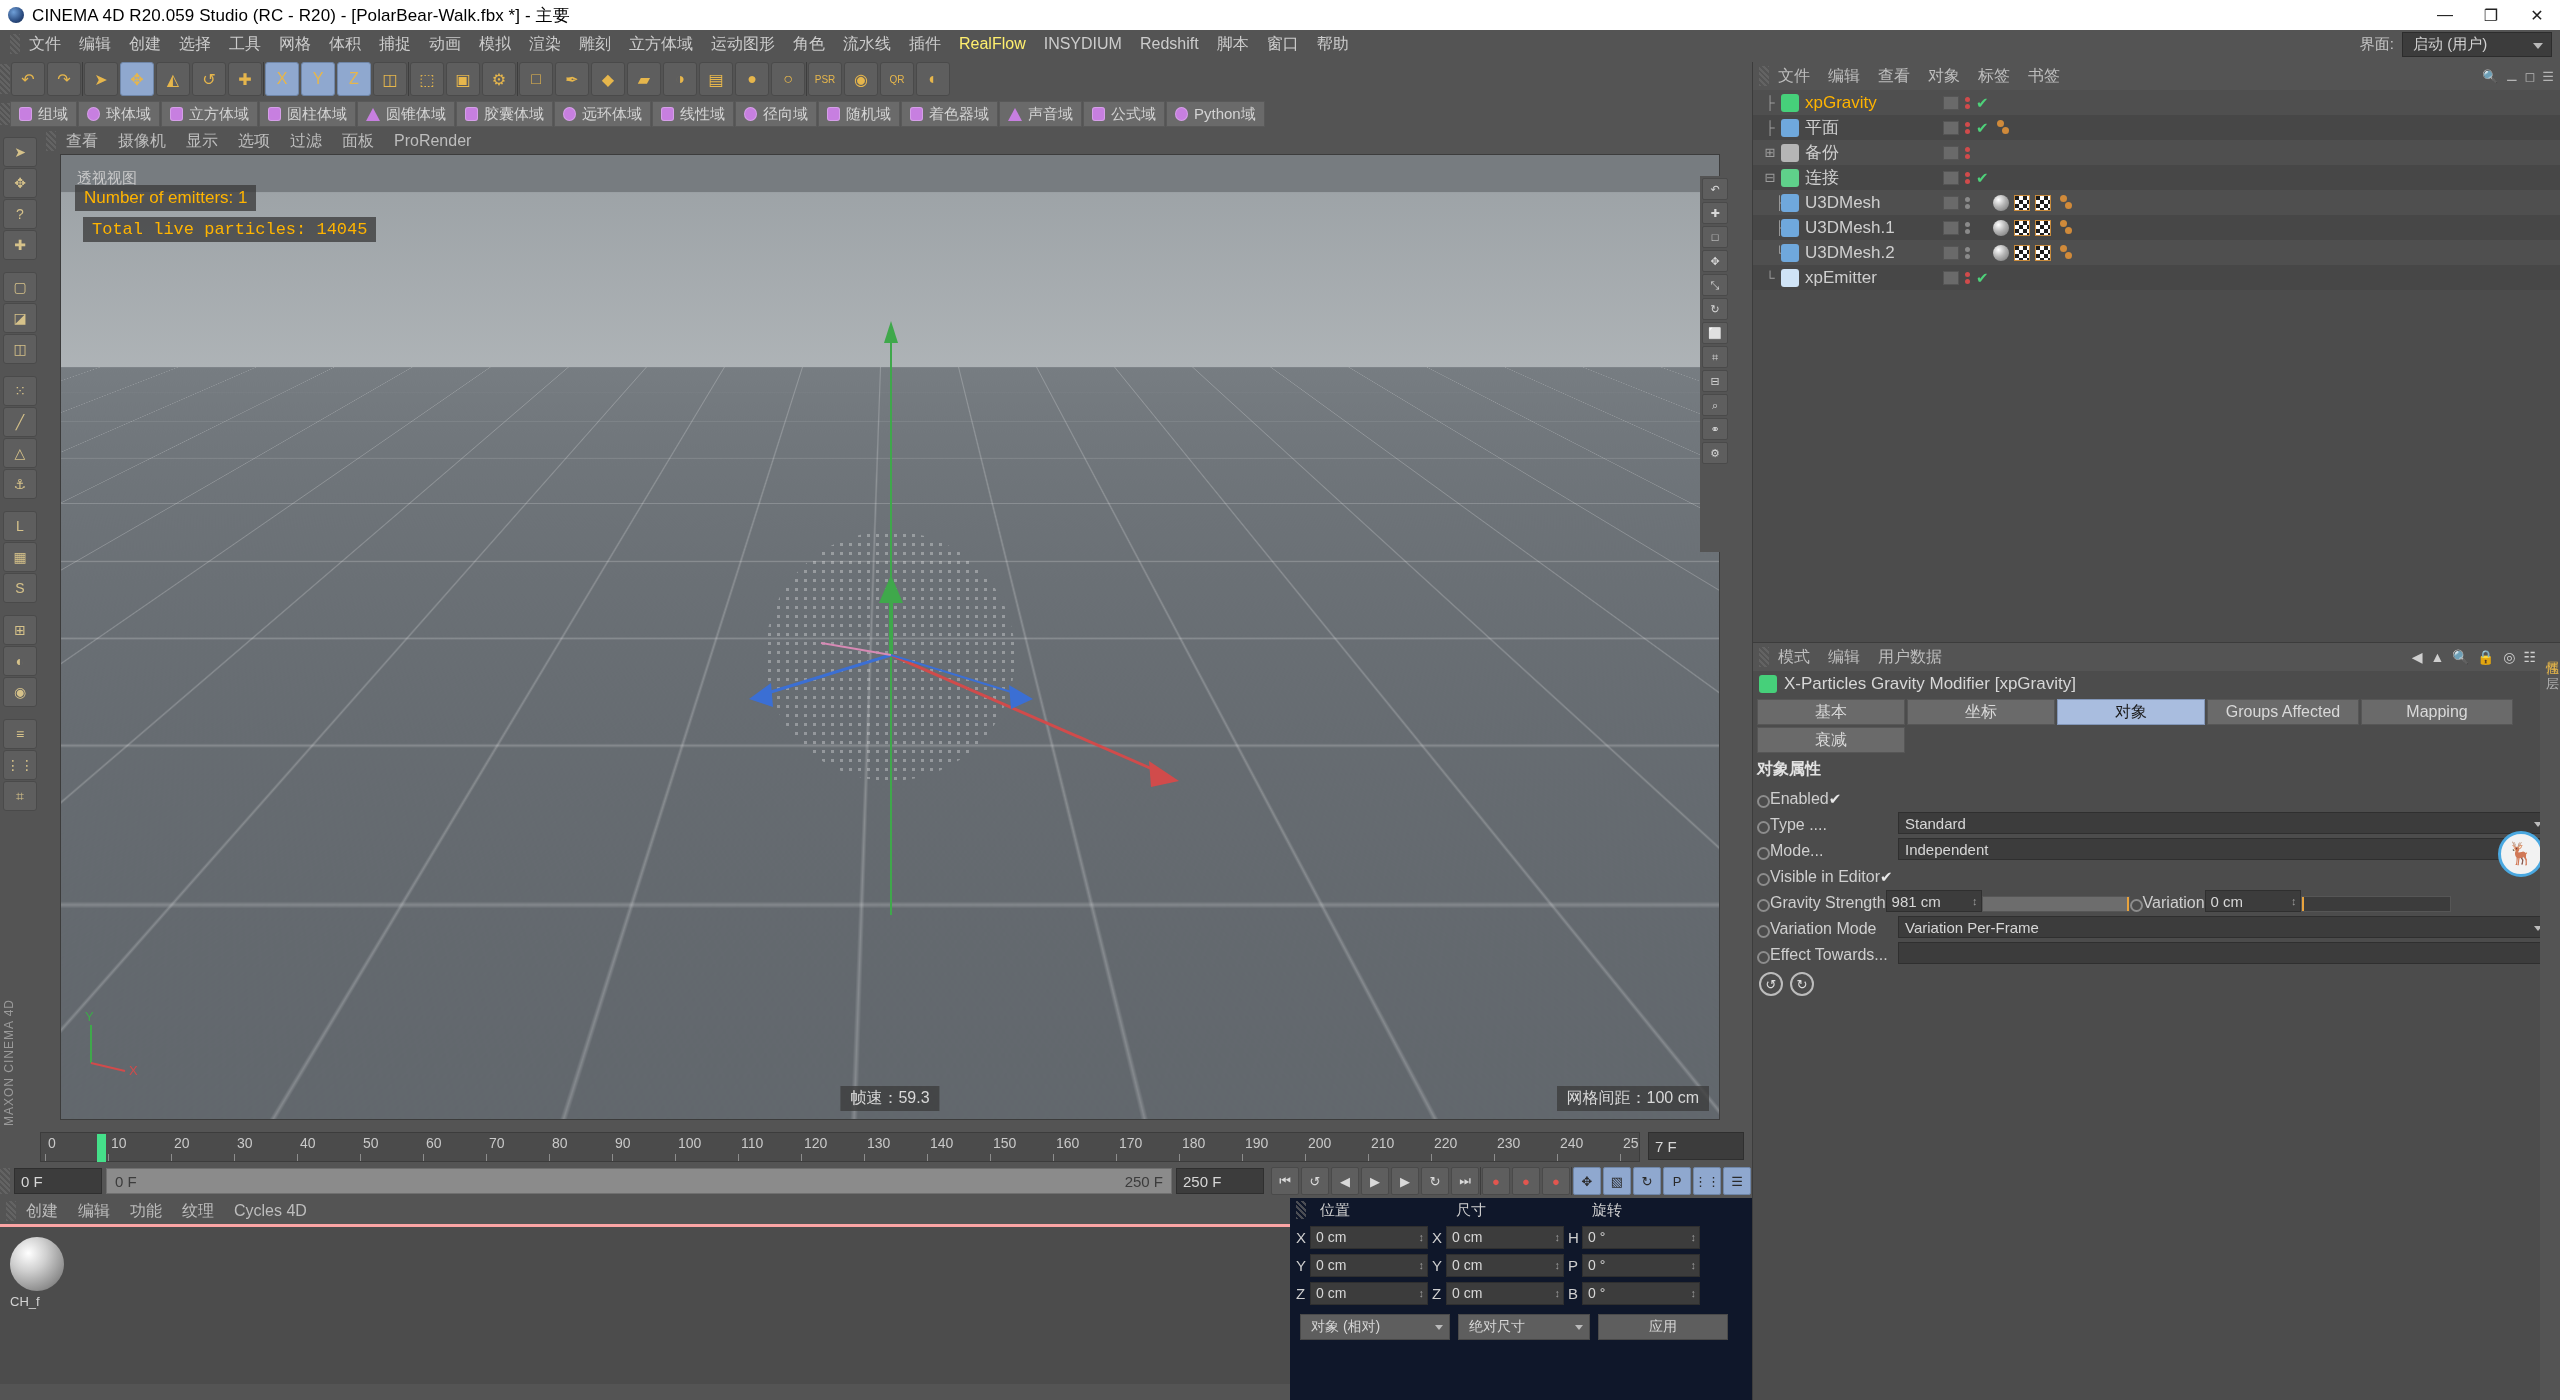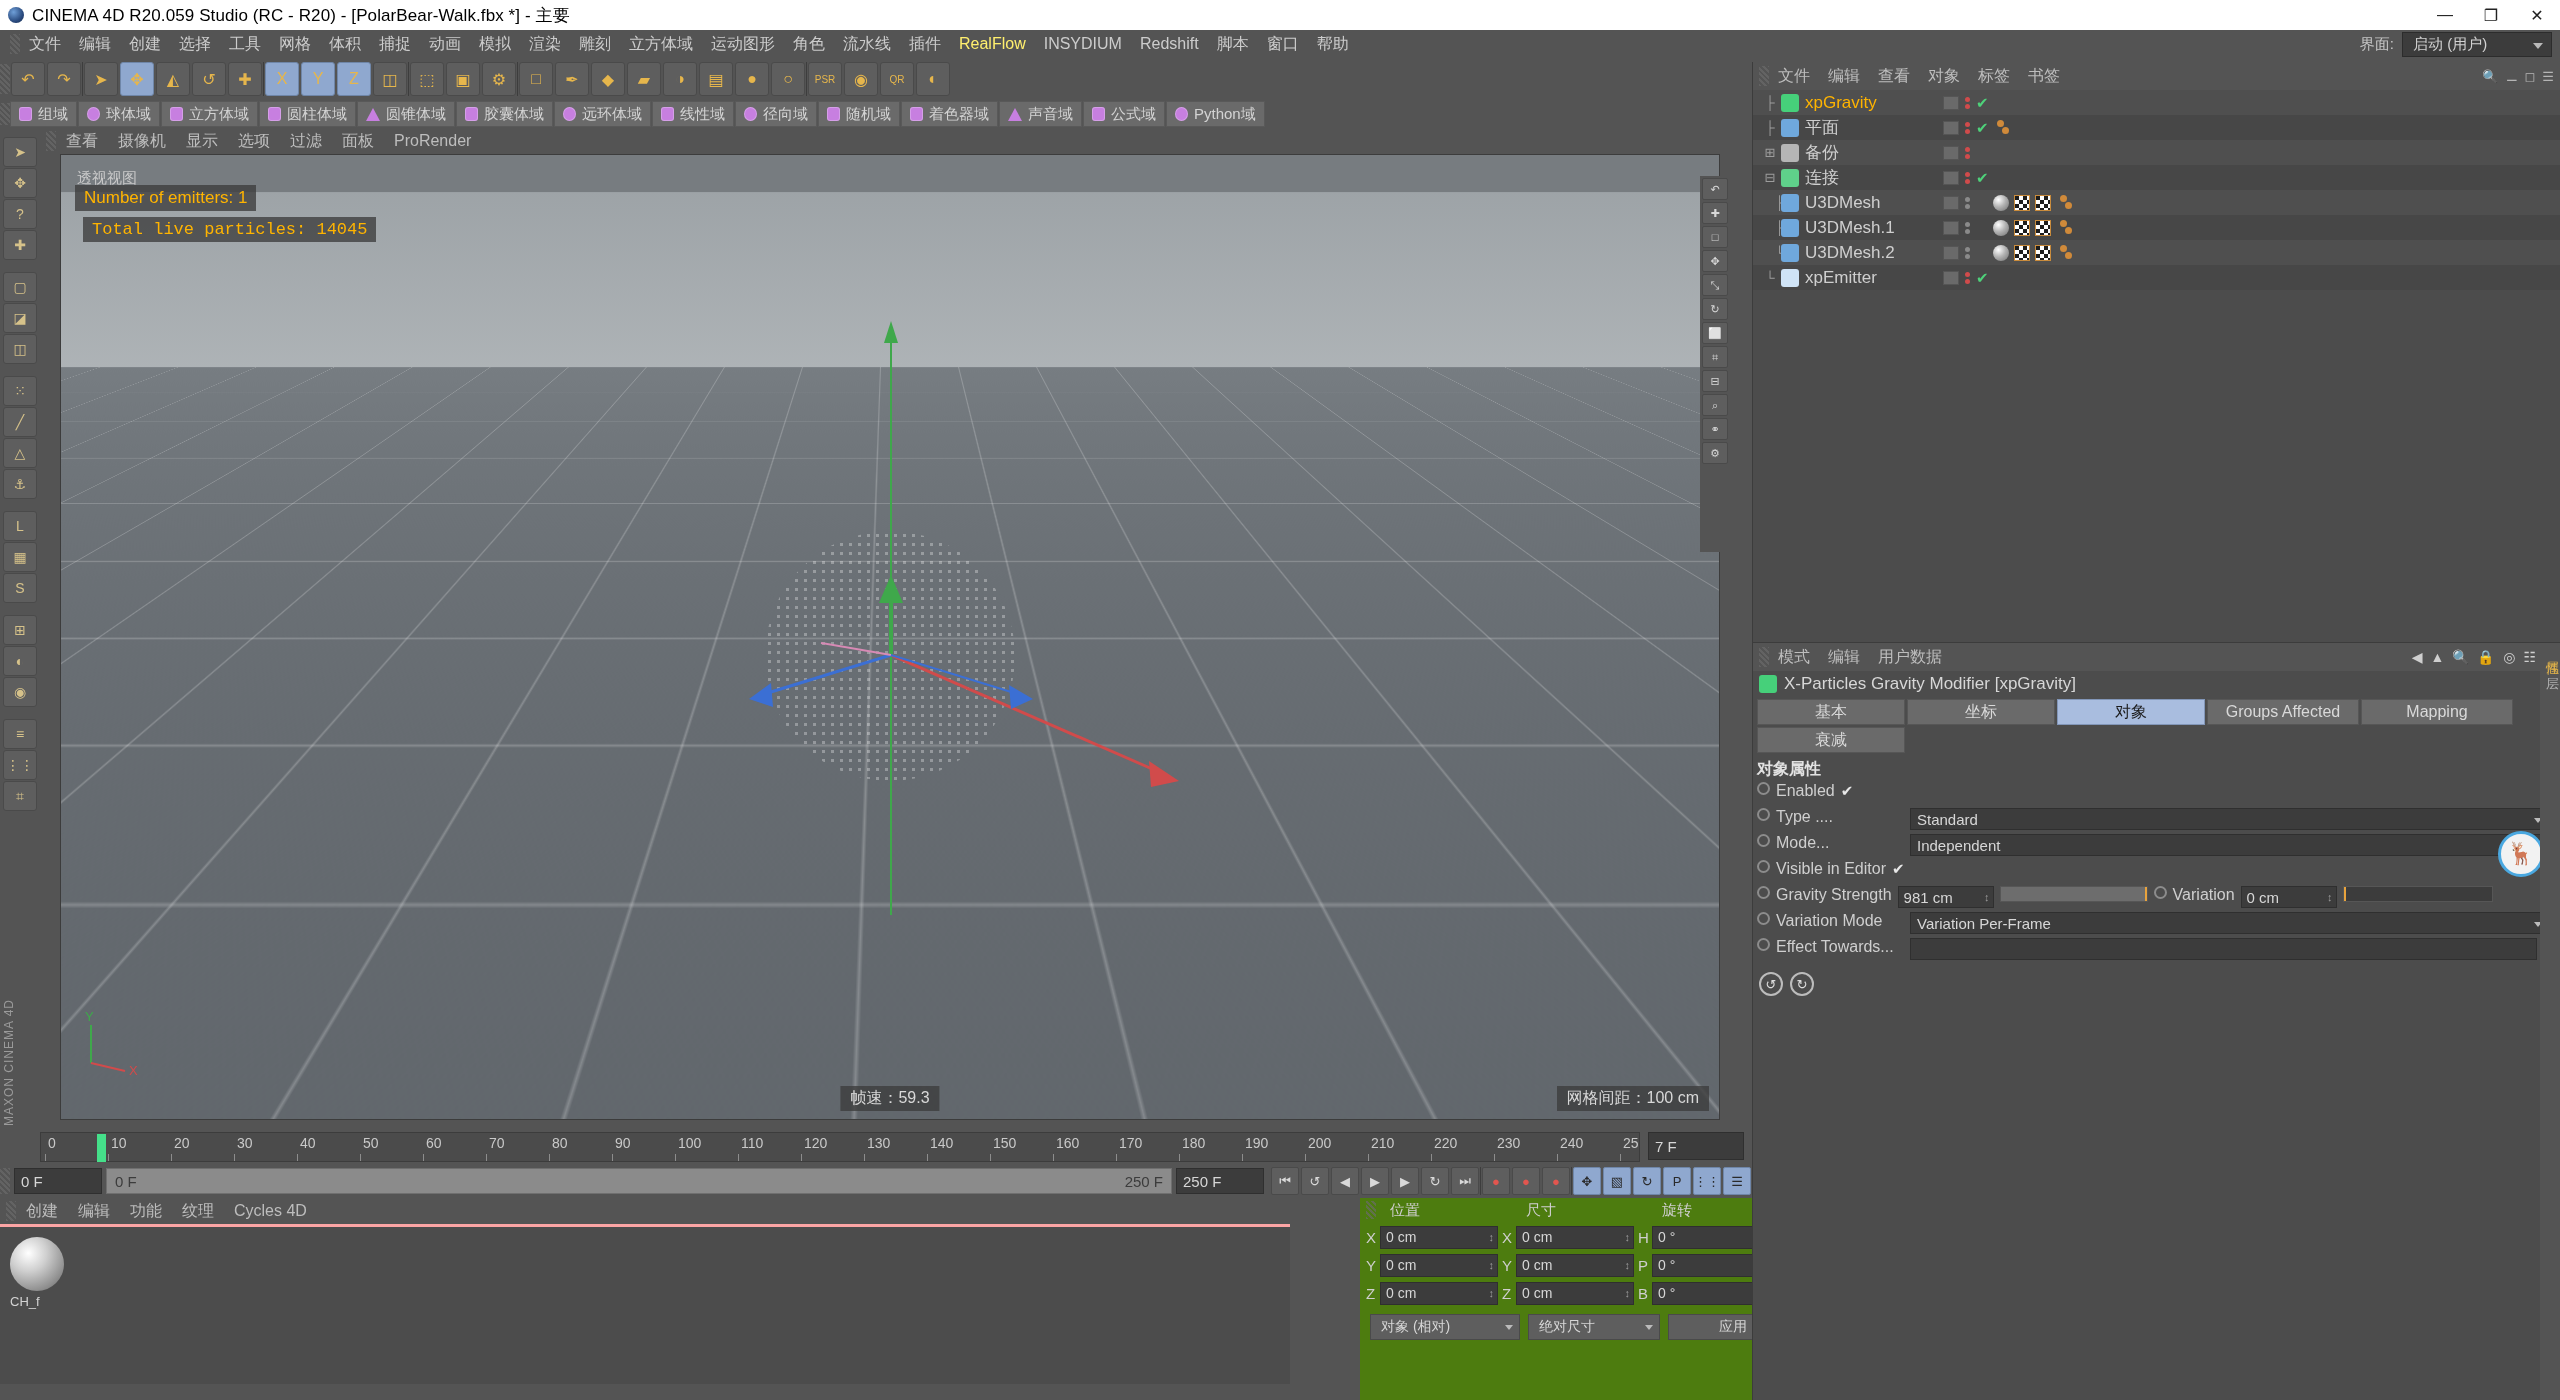--- a/index.html
+++ b/index.html
@@ -160,22 +160,22 @@
   #matmenu{ height:26px;display:flex;align-items:center;padding-left:6px; }
   #matmenu .mi{ font-size:16px;color:#bdbdbd;padding:0 10px; }
   #matbody{ position:absolute;left:0;top:26px;width:1290px;height:176px;background:#4c4c4c;
     border-top:3px solid #fca5a5; padding:10px; }
   .matchip{ width:54px; }
   .matchip .ball{ width:54px;height:54px;border-radius:50%;
     background:radial-gradient(circle at 34% 30%,#fff 0%,#cfcfcf 35%,#8c8c8c 75%,#555 100%); }
   .matchip .nm{ font-size:13px;color:#d3d3d3;margin-top:3px;text-align:left; }
 
   
-  #coords{ position:absolute; left:1360px; top:1198px; width:462px; height:202px;
-    background:#4d7c0f; }
+  #coords{ position:absolute; left:1290px; top:1198px; width:462px; height:202px;
+    background:#0f172a; }
   #coords .chead{ display:flex; height:24px; align-items:center; padding-left:6px; }
   #coords .chead .ch{ font-size:15px;color:#cfcfcf; }
   .coordrow{ display:flex; align-items:center; height:26px; margin-top:2px; padding-left:6px; }
   .coordrow .ax{ width:14px;font-size:15px;color:#cfcfcf; }
   .coordfield{ width:118px;height:23px;background:#3c3c3c;border:1px solid #2f2f2f;
     color:#d7d7d7;font-size:14px;display:flex;align-items:center;padding:0 5px;
     margin-right:4px; position:relative;}
   .coordfield:after{ content:"\2195"; position:absolute;right:3px;font-size:11px;color:#9a9a9a;}
   .coordbtn{ height:26px;background:#5e5e5e;border:1px solid #4a4a4a;color:#d7d7d7;
     font-size:14px;display:flex;align-items:center;padding:0 10px;position:relative; }
@@ -219,21 +219,21 @@
   #attrmenu .rtools{ margin-left:auto;display:flex;padding-right:24px;color:#cfcfcf;font-size:14px;gap:8px; }
   #attr-title{ display:flex;align-items:center;height:26px;padding-left:6px; }
   #attr-title .ic{ width:18px;height:18px;border-radius:3px;margin-right:7px;
     background:#46d07a; }
   #attr-title .tx{ font-size:17px;color:#d7d7d7; }
   #attr-tabs{ display:flex;flex-wrap:wrap;padding:2px 4px 0 4px;gap:2px; }
   .atab{ height:26px;min-width:148px;background:#6a6a6a;border:1px solid #565656;
     color:#d9d9d9;font-size:16px;display:flex;align-items:center;justify-content:center; }
   .atab.on{ background:#a9bddf;border-color:#8296b8;color:#1c1c1c; }
   #attr-section{ margin:6px 0 2px 4px;font-size:16px;color:#e2e2e2;font-weight:bold; }
-  .arow{ display:flex;align-items:flex-start;height:26px;padding-left:4px;gap:6px; }
+  .arow{ display:flex;align-items:flex-end;height:26px;padding-left:4px;}
   .arow .rad{ width:13px;height:13px;border-radius:50%;border:2px solid #8c8c8c;flex:0 0 13px; }
   .arow .lbl{ font-size:16px;color:#cfcfcf;white-space:nowrap; }
   .arow .lbl.w120{ width:128px; }
   .abox{ height:22px;background:#3c3c3c;border:1px solid #2f2f2f;color:#d7d7d7;
     font-size:15px;display:flex;align-items:center;padding:0 6px;position:relative;flex:1; }
   .abox.dd:after{ content:"";position:absolute;right:7px;top:9px;
     border-left:4px solid transparent;border-right:4px solid transparent;border-top:5px solid #bbb; }
   .anum{ width:96px;height:22px;background:#3c3c3c;border:1px solid #2f2f2f;color:#d7d7d7;
     font-size:15px;display:flex;align-items:center;padding:0 5px;position:relative; }
   .anum:after{ content:"\2195";position:absolute;right:3px;font-size:11px;color:#9a9a9a; }

